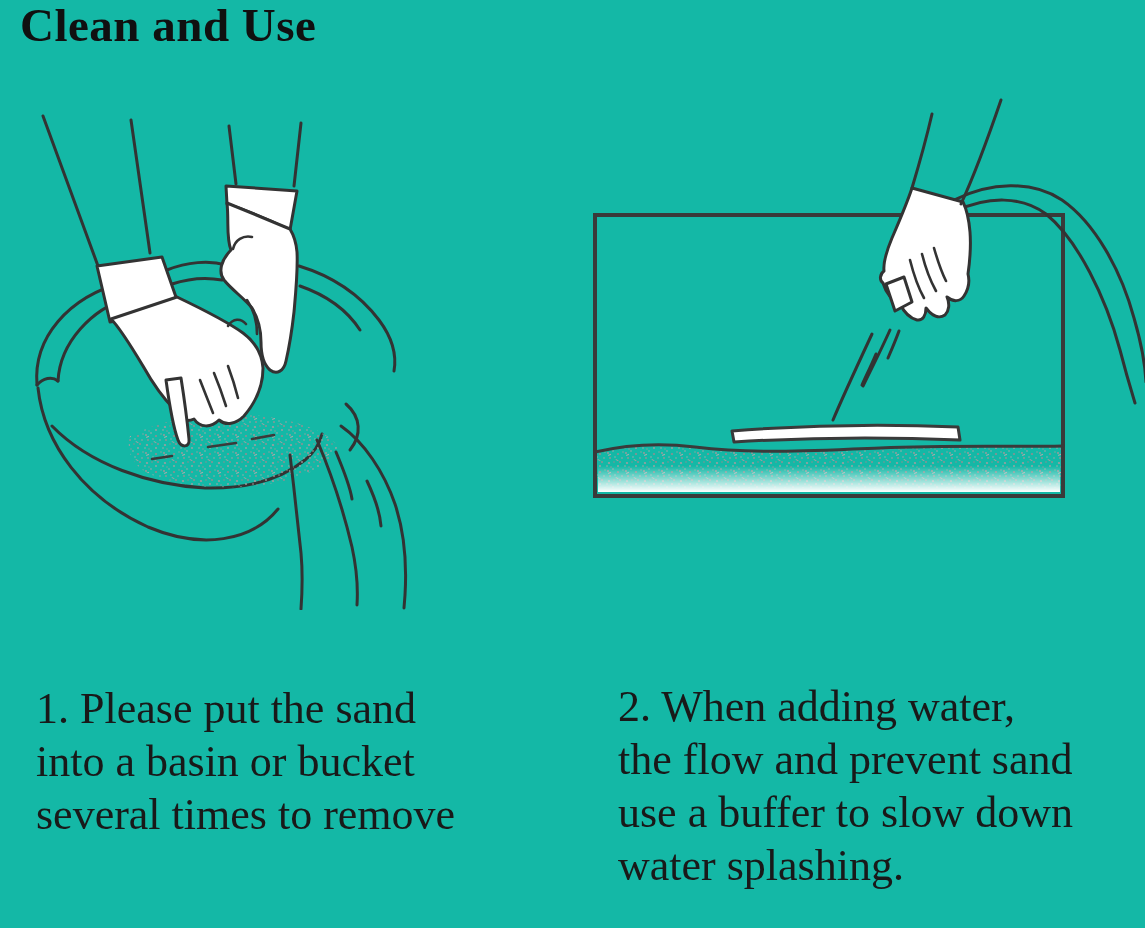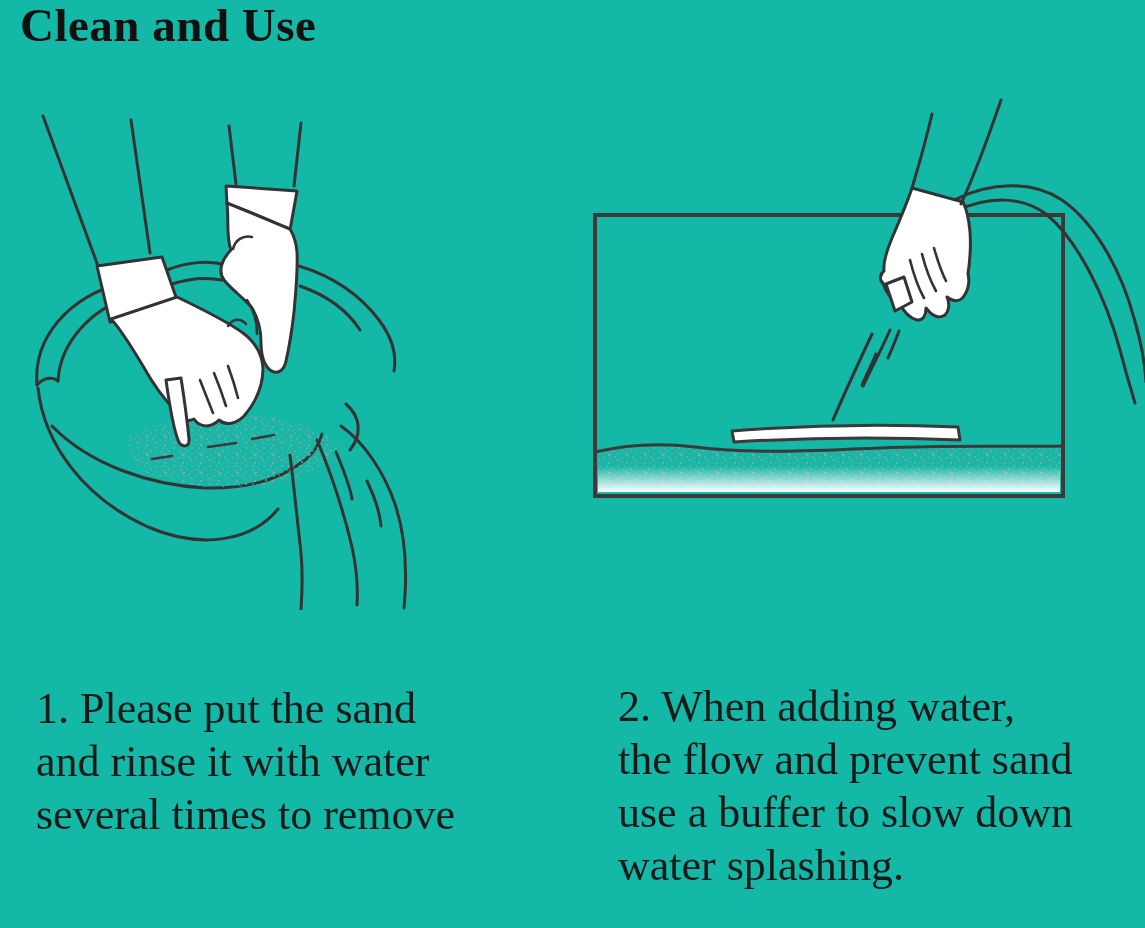--- a/index.html
+++ b/index.html
@@ -167,21 +167,21 @@
 
       <g fill="none" stroke="#333333" stroke-width="3" stroke-linecap="round">
         <path d="M362,24 C356,50 348,78 342,98"></path>
         <path d="M431,10 C418,48 402,90 391,114"></path>
       </g>
     </svg>
   </figure>
 
   <div class="caption caption-left">
     <div>1. Please put the sand</div>
-    <div>and rinse it with water</div>
+    <div>into a basin or bucket</div>
     <div>several times to remove</div>
   </div>
 
   <div class="caption caption-right">
     <div>2. When adding water,</div>
     <div>the flow and prevent sand</div>
     <div>use a buffer to slow down</div>
     <div>water splashing.</div>
   </div>
 

